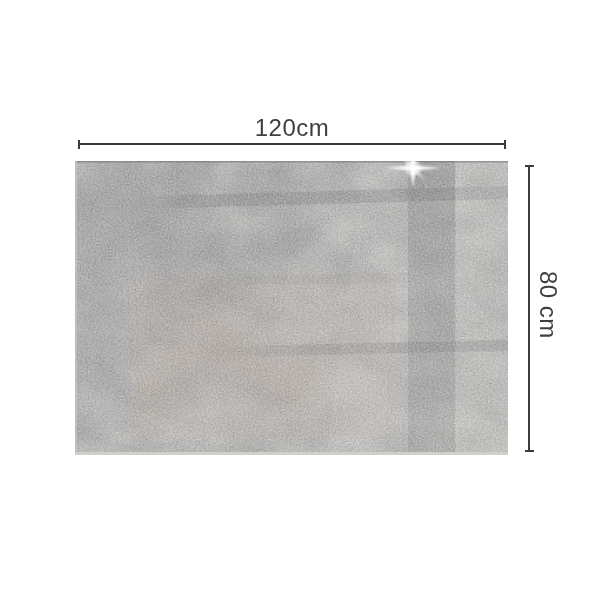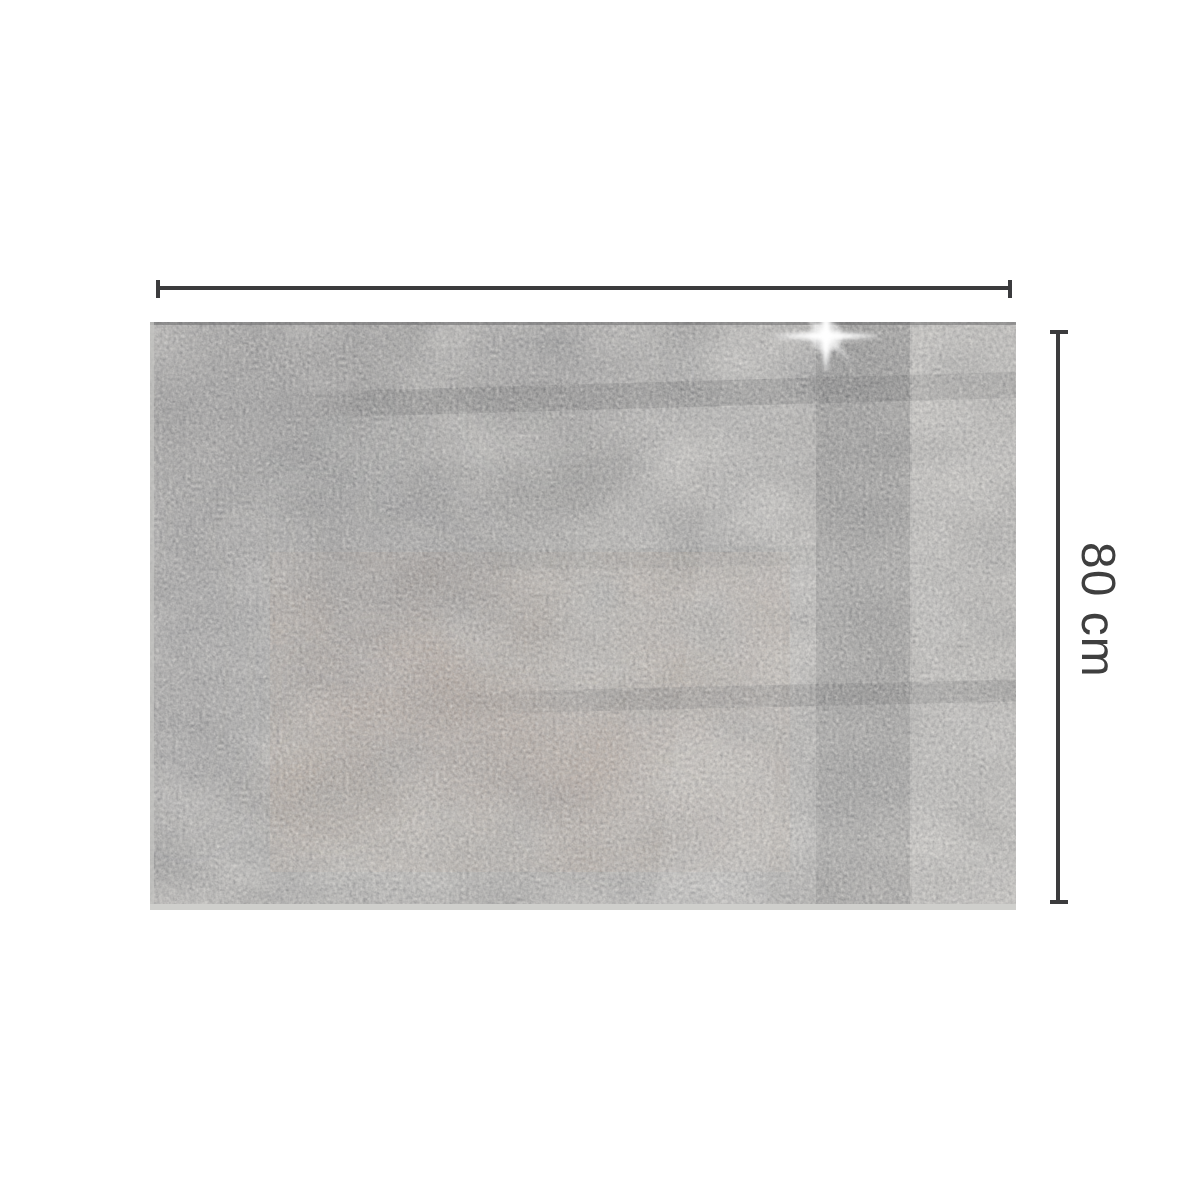--- a/index.html
+++ b/index.html
@@ -82,20 +82,21 @@
     width: 433px;
     height: 294px;
   }
   .board svg { display: block; }
 </style>
 </head>
 <body>
 
 <div class="stage">
 
+  <div class="dim-label-h">120cm</div>
   <div class="dim-line-h">
     <span class="cap left"></span>
     <span class="cap right"></span>
   </div>
 
   <div class="dim-line-v">
     <span class="cap top"></span>
     <span class="cap bottom"></span>
   </div>
   <div class="dim-label-v">80 cm</div>

